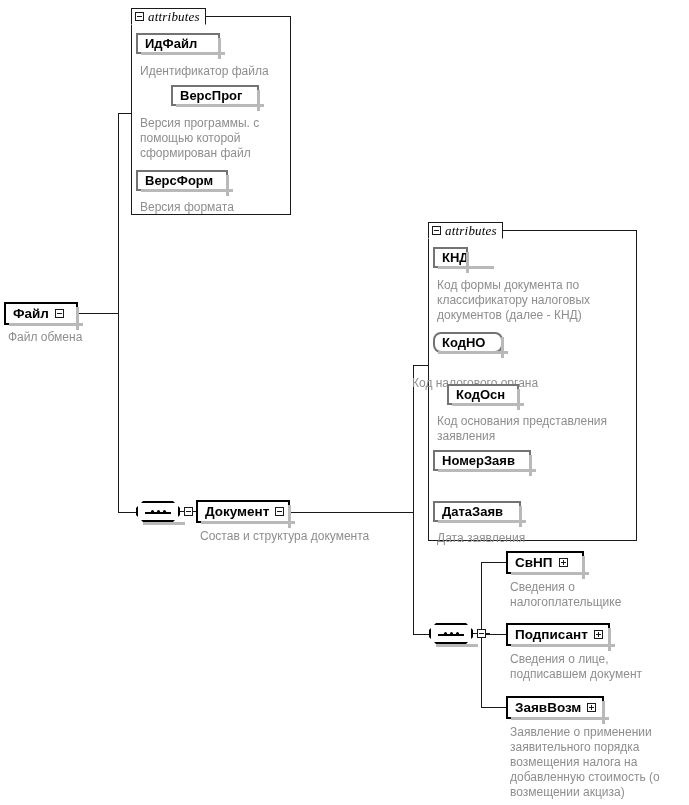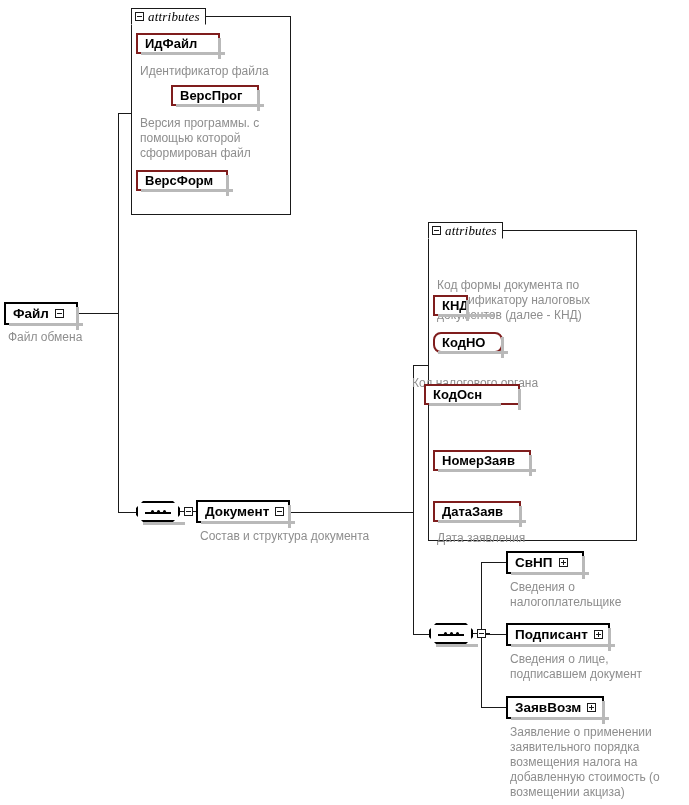--- a/index.html
+++ b/index.html
@@ -60,21 +60,21 @@
     left:1px;right:1px;top:3px;height:1px;background:#1a1a1a;
   }
   .pm.plus::after{
     content:"";position:absolute;
     top:1px;bottom:1px;left:3px;width:1px;background:#1a1a1a;
   }
 
   
   .attr-node{
     position:absolute;
-    border:2px solid #7f1d1d;
+    border:2px solid #737373;
     background:#fff;
     height:21px;
     box-sizing:border-box;
     display:flex;align-items:center;
     padding:0 7px;
     font-weight:bold;
     font-size:13px;
     white-space:nowrap;
     z-index:3;
   }
@@ -189,20 +189,21 @@
   </div>
   <div class="desc" style="left:140px;top:116px;width:152px;">Версия программы. с
 помощью которой
 сформирован файл</div>
 
   <div class="attr-node" style="left:136px;top:170px;width:92px;">
     <span>ВерсФорм</span>
     <span class="shadow" style="width:92px;"></span>
       <span class="shadow2" style="height:21px;"></span>
   </div>
+  <div class="desc" style="left:140px;top:200px;width:150px;">Версия формата</div>
 
   <div class="el-node" style="left:4px;top:302px;width:74px;">
     <span class="nm">Файл</span>
     <span class="pm"></span>
     <span class="shadow" style="width:74px;"></span>
       <span class="shadow2" style="height:23px;"></span>
   </div>
   <div class="desc" style="left:8px;top:330px;width:140px;">Файл обмена</div>
 
   <div class="seq" style="left:136px;top:501px;">
@@ -227,41 +228,43 @@
       <span class="shadow2" style="height:23px;"></span>
   </div>
   <div class="desc" style="left:200px;top:529px;width:230px;">Состав и структура документа</div>
 
   <div class="attrbox" style="left:428px;top:230px;width:209px;height:311px;"></div>
   <div class="attrtab" style="left:428px;top:222px;">
     <span class="pm"></span>
     <span class="lbl">attributes</span>
   </div>
 
-  <div class="attr-node" style="left:433px;top:247px;width:35px;margin-top:48px;">
+  <div class="attr-node" style="left:433px;top:247px;width:35px;">
     <span>КНД</span>
     <span class="shadow" style="width:56px;"></span>
       <span class="shadow2" style="height:21px;"></span>
   </div>
   <div class="desc" style="left:437px;top:278px;width:200px;">Код формы документа по
 классификатору налоговых
 документов (далее - КНД)</div>
 
   <div class="attr-node" style="left:433px;top:332px;width:70px;border-radius:8px;">
     <span>КодНО</span>
     <span class="shadow" style="width:70px;"></span>
       <span class="shadow2" style="height:21px;"></span>
   </div>
   <div class="desc" style="left:412px;top:363px;width:200px;margin-top:13px;">Код налогового органа</div>
 
-  <div class="attr-node" style="left:424px;top:384px;width:96px;">
+  <div class="attr-node" style="left:447px;top:384px;width:72px;">
     <span>КодОсн</span>
     <span class="shadow" style="width:72px;"></span>
       <span class="shadow2" style="height:21px;"></span>
   </div>
+  <div class="desc" style="left:437px;top:414px;width:205px;">Код основания представления
+заявления</div>
 
   <div class="attr-node" style="left:433px;top:450px;width:98px;">
     <span>НомерЗаяв</span>
     <span class="shadow" style="width:98px;"></span>
       <span class="shadow2" style="height:21px;"></span>
   </div>
 
   <div class="attr-node" style="left:433px;top:501px;width:88px;">
     <span>ДатаЗаяв</span>
     <span class="shadow" style="width:88px;"></span>

